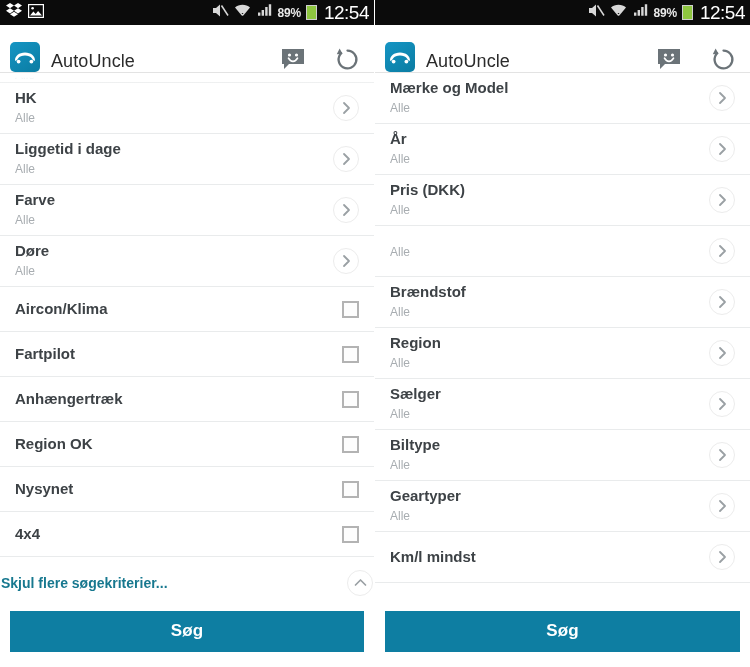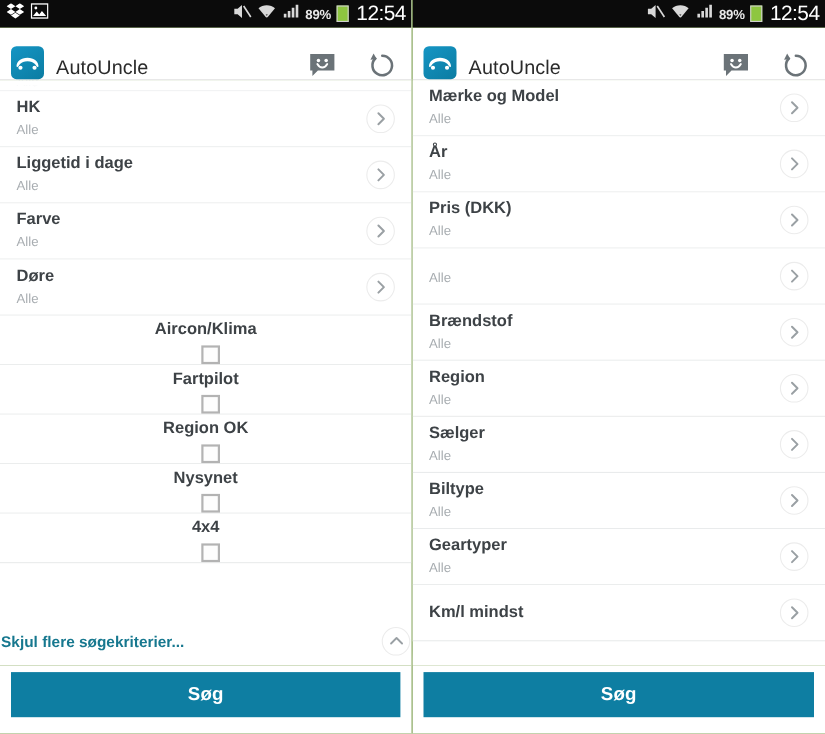--- a/index.html
+++ b/index.html
@@ -11,21 +11,21 @@
   }
   .screen {
     position: relative;
     width: 750px; height: 667px;
     display: flex;
     background: #ffffff;
   }
   .phone {
     position: relative;
     width: 375px; height: 667px;
-    background: #4d7c0f;
+    background: #84cc16;
     display: flex;
     flex-direction: column;
     overflow: hidden;
   }
   .phone.left  { border-right: 1px solid #ffffff; }
 
   
   .statusbar {
     height: 25px;
     background: #0b0b0b;
@@ -93,21 +93,21 @@
   }
 
   .row {
     display: flex; align-items: center;
     padding: 0 15px;
     border-bottom: 1px solid #e9ebec;
     background: #ffffff;
     position: relative;
   }
   .row.two-line { height: 51px; }
-  .row.one-line { height: 45px; flex-direction: column; }
+  .row.one-line { height: 45px; }
   .row-text { display: flex; flex-direction: column; justify-content: center; flex: 1 1 auto; min-width: 0; }
   .row-title {
     font-size: 15px; font-weight: bold; color: #3d4246;
     line-height: 1.25; white-space: nowrap;
   }
   .row-sub {
     font-size: 12px; color: #a8adb1; line-height: 1.4; margin-top: 2px;
     white-space: nowrap;
   }
   .chev-circle {
@@ -281,20 +281,26 @@
             <div class="checkbox"></div>
           </div>
           <div class="row one-line">
             <div class="row-text">
               <div class="row-title">Fartpilot</div>
             </div>
             <div class="checkbox"></div>
           </div>
           <div class="row one-line">
             <div class="row-text">
+              <div class="row-title">Anhængertræk</div>
+            </div>
+            <div class="checkbox"></div>
+          </div>
+          <div class="row one-line">
+            <div class="row-text">
               <div class="row-title">Region OK</div>
             </div>
             <div class="checkbox"></div>
           </div>
           <div class="row one-line">
             <div class="row-text">
               <div class="row-title">Nysynet</div>
             </div>
             <div class="checkbox"></div>
           </div>

